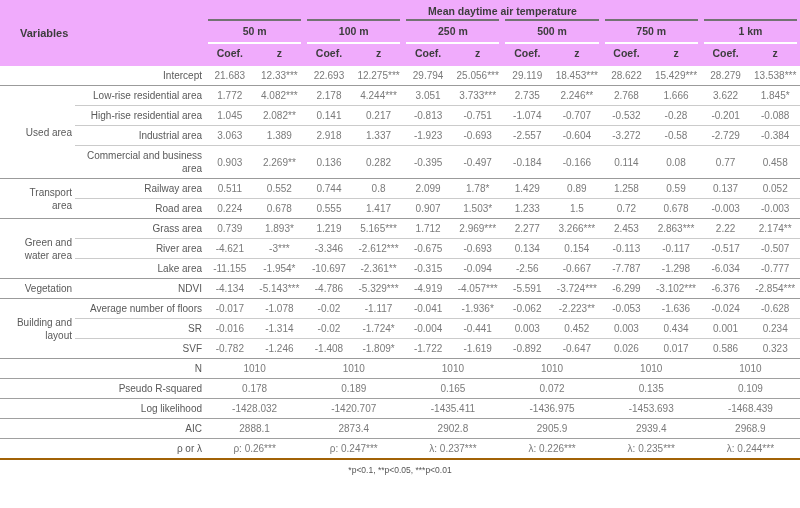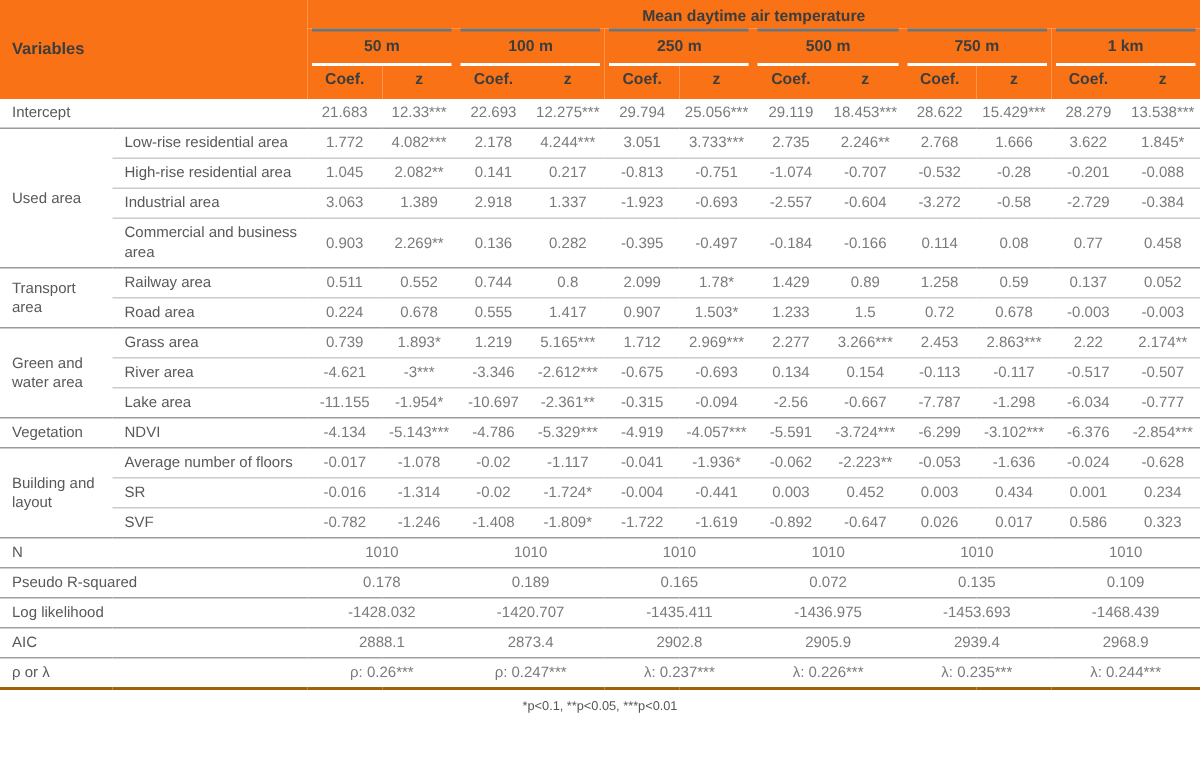--- a/index.html
+++ b/index.html
@@ -8,31 +8,31 @@
     font-family: "Liberation Sans", sans-serif;
     -webkit-font-smoothing: antialiased;
   }
   table {
     width: 800px;
     border-collapse: collapse;
     table-layout: fixed;
   }
   
   thead th {
-    background: #f97316;
+    background: #f0abfc;
     color: #3d3d3d;
     font-weight: bold;
     font-size: 10.5px;
     padding: 0;
     text-align: center;
     vertical-align: middle;
   }
   th.vars {
     text-align: left;
-    padding-left: 8px;
+    padding-left: 20px;
     font-size: 11px;
   }
   th.title { padding: 5px 0 2px; }
   th.scale { padding: 0; }
   .scale-box {
     border-top: 2px solid #737373;
     border-bottom: 2px solid #ffffff;
     margin: 0 3px;
     padding: 4px 0;
     line-height: 13px;
@@ -41,21 +41,21 @@
   
   tbody td {
     font-size: 10px;
     color: #7a7a7a;
     text-align: center;
     vertical-align: middle;
     padding: 3px 3px;
     line-height: 13px;
   }
   tbody td.label {
-    text-align: left;
+    text-align: right;
     color: #595959;
     padding-left: 8px;
   }
   tr.inner td { border-bottom: 1px solid #cbcbcb; }
   tr.group-end td { border-bottom: 1px solid #9b9b9b; }
   td.glabel { border-bottom: 1px solid #9b9b9b !important; }
   tr.summary td { border-bottom: 1px solid #a0a0a0; }
   tr.summary.last td { border-bottom: 2px solid #a16207; }
   
   .footnote {

